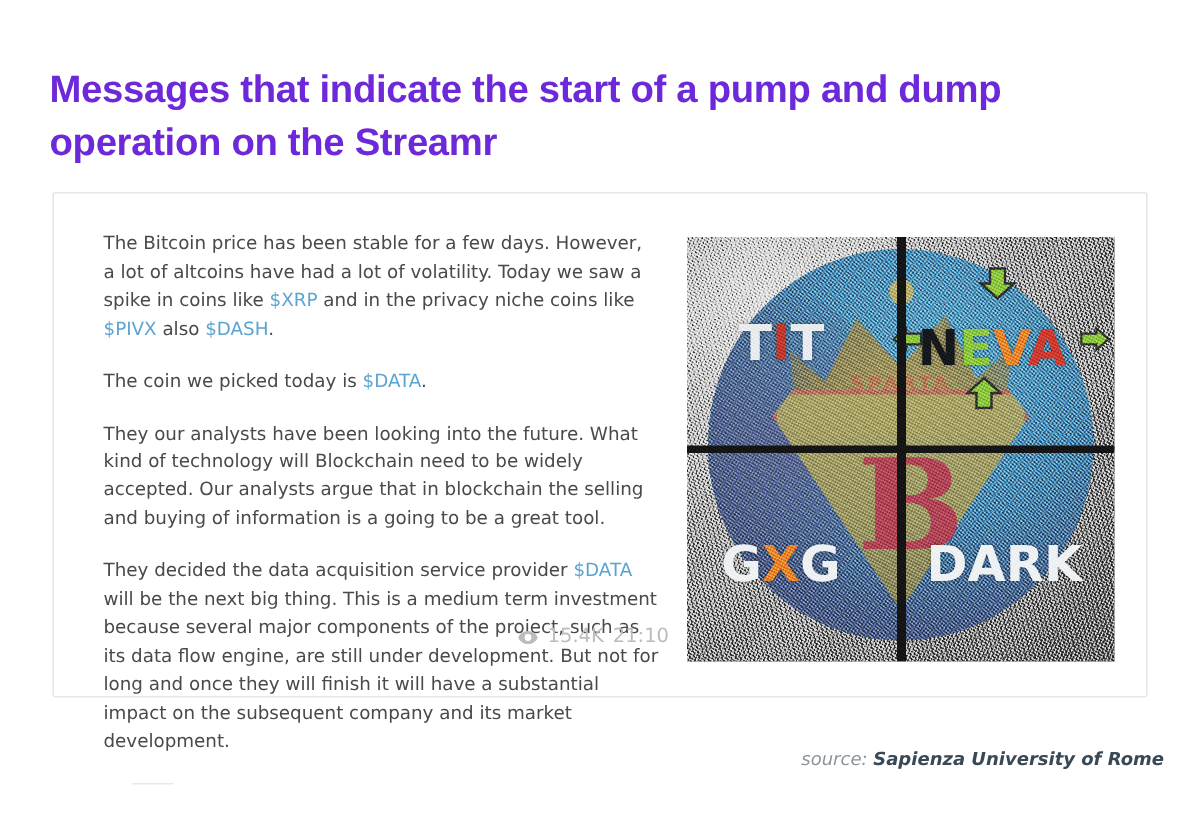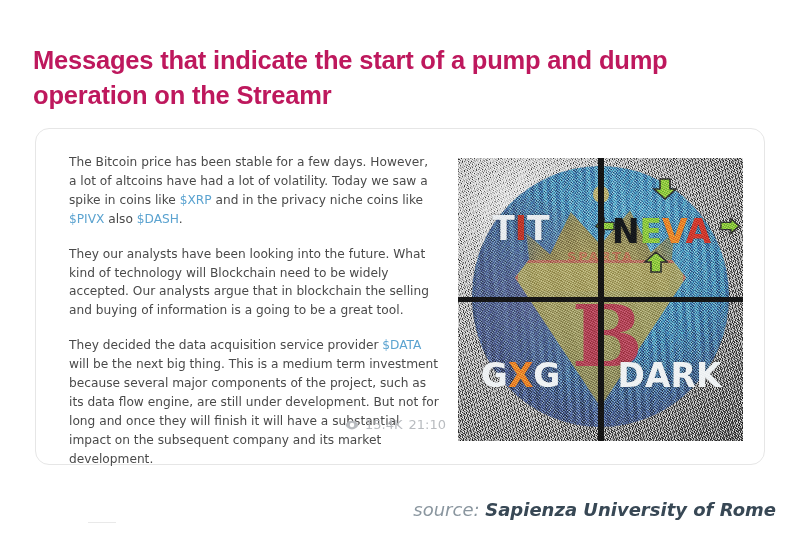--- a/index.html
+++ b/index.html
@@ -17,34 +17,34 @@
 
   
   .page-title {
     position: absolute;
     left: 33px;
     top: 26px;
     width: 730px;
     font-size: 25.5px;
     font-weight: bold;
     line-height: 1.38;
-    color: #be185d;
+    color: #6d28d9;
     letter-spacing: -0.2px;
   }
 
   
   .card {
     position: absolute;
     left: 35px;
     top: 128px;
     width: 730px;
     height: 337px;
     box-sizing: border-box;
     border: 1px solid #e6e6e6;
-    border-radius: 14px;
+    border-radius: 2px;
     background: #ffffff;
   }
 
   .card-inner {
     position: absolute;
     left: 0; top: 0; right: 0; bottom: 0;
   }
 
   
   .msg-col {
@@ -275,21 +275,21 @@
       repeating-linear-gradient(119deg, rgba(255,255,255,.16) 0 1px, rgba(0,0,0,.16) 1px 2px);
     mix-blend-mode: overlay;
     pointer-events: none;
   }
 
   
   .source-line {
     position: absolute;
     right: 24px;
     top: 499px;
-    font-size: 18px;
+    font-size: 12px;
     font-style: italic;
     color: #5c6b78;
     font-family: "DejaVu Sans", sans-serif;
     white-space: nowrap;
   }
   .source-label { color: #8a969f; font-weight: normal; }
   .source-name { color: #384855; font-weight: bold; }
 
   
   .bottom-rule {
@@ -304,20 +304,21 @@
 </head>
 <body>
 
 <h1 class="page-title">Messages that indicate the start of a pump and dump operation on the Streamr</h1>
 
 <div class="card">
   <div class="card-inner">
 
     <div class="msg-col">
       <p class="msg-p" id="p1"><span>The Bitcoin price has been stable for a few days. However, a lot of altcoins have had a lot of volatility. Today we saw a spike in coins like </span><span class="cashtag">$XRP</span><span> and in the privacy niche coins like </span><span class="cashtag">$PIVX</span><span> also </span><span class="cashtag">$DASH</span><span>.</span></p>
+      <p class="msg-p" id="p2"><span>The coin we picked today is </span><span class="cashtag">$DATA</span><span>.</span></p>
       <p class="msg-p" id="p3"><span>They our analysts have been looking into the future. What kind of technology will Blockchain need to be widely accepted. Our analysts argue that in blockchain the selling and buying of information is a going to be a great tool.</span></p>
       <p class="msg-p" id="p4"><span>They decided the data acquisition service provider </span><span class="cashtag">$DATA</span><span> will be the next big thing. This is a medium term investment because several major components of the project, such as its data flow engine, are still under development. But not for long and once they will finish it will have a substantial impact on the subsequent company and its market development.</span></p>
     </div>
 
     <div class="msg-meta">
       <span class="eye-icon">
         <svg viewBox="0 0 16 16" width="14" height="14" aria-hidden="true">
           <path d="M8 3C4.5 3 1.7 5.3 0.7 7.7c-0.1 0.2-0.1 0.4 0 0.6C1.7 10.7 4.5 13 8 13s6.3-2.3 7.3-4.7c0.1-0.2 0.1-0.4 0-0.6C14.3 5.3 11.5 3 8 3z" fill="#b9bcc0"></path>
           <circle cx="8" cy="8" r="2.6" fill="#ffffff"></circle>
         </svg>

